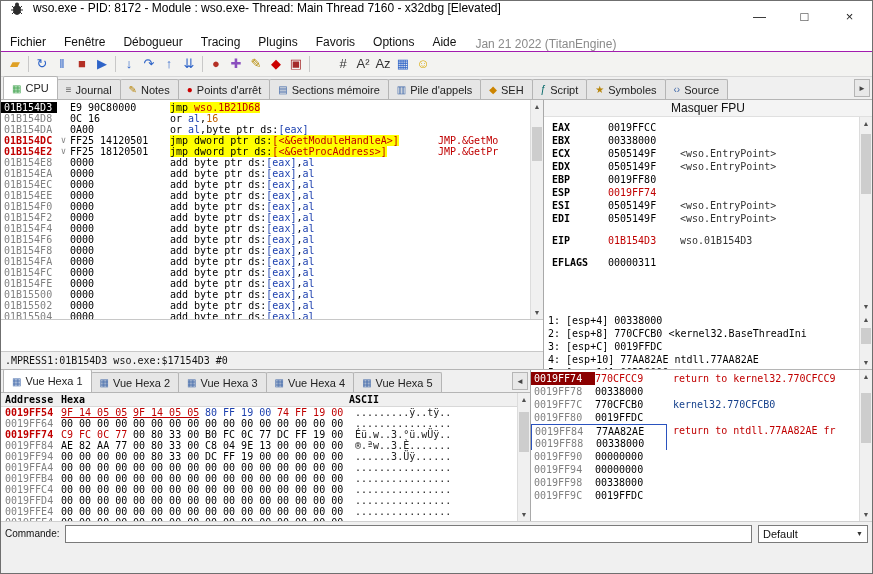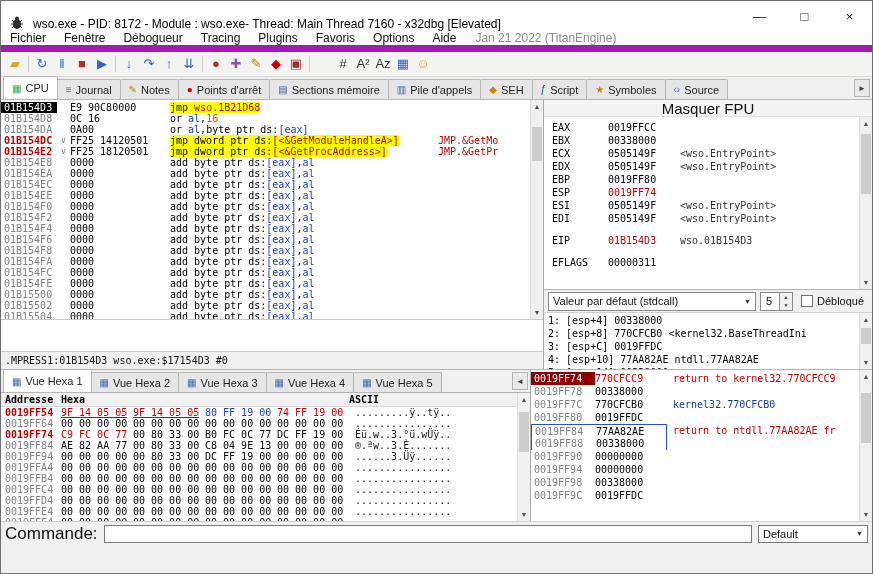--- a/index.html
+++ b/index.html
@@ -1,25 +1,25 @@
 <!DOCTYPE html>
 <html><head>
 <meta charset="utf-8">
 <style>
 *{box-sizing:border-box;margin:0;padding:0}
 body{margin:0;background:#9a9a9a;font-family:"Liberation Sans",sans-serif}
 .window{position:relative;width:873px;height:574px;background:#f0f0f0;border:1px solid #6f6f6f;display:flex;flex-direction:column;overflow:hidden}
 
-.titlebar{height:30px;background:#fff;display:flex;align-items:flex-end;padding-left:8px;flex:none}
+.titlebar{height:30px;background:#fff;display:flex;align-items:flex-start;padding-left:8px;flex:none}
 .app-icon{width:16px;height:16px;margin-right:8px;flex:none}
 .title-text{font-size:12px;color:#000;flex:1;white-space:nowrap;overflow:hidden}
 .win-controls{display:flex;height:100%}
 .wc{width:45px;display:flex;align-items:center;justify-content:center;font-size:13px;color:#222;cursor:default}
 
-.menubar{height:21px;background:#fff;display:flex;align-items:center;font-size:12px;flex:none;border-bottom:7px solid #a21caf}
+.menubar{height:21px;background:#fff;display:flex;align-items:flex-end;font-size:12px;flex:none;border-bottom:1px solid #a21caf}
 #menubar-items{display:flex}
 .menu-item{padding:2px 9px;color:#111}
 .build-info{color:#8a8a8a;margin-left:10px;font-size:12px}
 
 .toolbar{height:25px;background:#f3f3f1;display:flex;align-items:center;padding-left:4px;flex:none;border-bottom:1px solid #d8d8d8}
 .tb-icon{width:20px;height:20px;display:flex;align-items:center;justify-content:center;font-size:13px;line-height:20px}
 .tb-sep{width:1px;height:16px;background:#c8c8c8;margin:0 3px}
 
 .tabbar,.dumptabs{height:23px;display:flex;align-items:flex-end;background:#f0f0f0;flex:none;border-bottom:1px solid #b5b5b5;padding-left:2px}
 #tabs-items,#dumptabs-items{display:flex;align-items:flex-end}
@@ -41,26 +41,26 @@
 .d-text{flex:1;overflow:hidden}
 .hl{background:#ffff00}
 .c-red{color:#c00000}
 .c-blue{color:#1b3fae}
 .c-num{color:#c06000}
 .d-comment{width:92px;flex:none;color:#c00000;overflow:hidden}
 .info-box{height:32px;background:#fff;border-top:1px solid #c8c8c8;flex:none}
 .info-line{height:18px;background:#f0f0f0;border-top:1px solid #c8c8c8;font-family:"DejaVu Sans Mono",monospace;font-size:10px;display:flex;align-items:center;padding-left:4px;flex:none;color:#111}
 
 .right-pane{flex:1;display:flex;flex-direction:column;background:#fff;min-width:0}
-.fpu-btn{height:17px;background:#f4f4f4;border-bottom:1px solid #e0e0e0;font-size:15px;display:flex;align-items:center;justify-content:center;flex:none;color:#111}
+.fpu-btn{height:17px;background:#f4f4f4;border-bottom:1px solid #e0e0e0;font-size:12px;display:flex;align-items:center;justify-content:center;flex:none;color:#111}
 .registers-wrap{flex:1;display:flex;overflow:hidden}
 .registers{flex:1;font-family:"DejaVu Sans Mono",monospace;font-size:10px;padding:4px 0 0 8px;overflow:hidden}
 .rrow{display:flex;height:13px;line-height:13px;white-space:pre}
 .rrow.spacer{height:9px}
-.r-name{width:56px;font-weight:normal;color:#000}
+.r-name{width:56px;font-weight:bold;color:#000}
 .r-val{width:72px;color:#000}
 .r-val.red{color:#c00000}
 .r-note{color:#333}
 .args-header{height:24px;background:#f0f0f0;border-top:1px solid #b5b5b5;border-bottom:1px solid #d0d0d0;display:flex;align-items:center;gap:4px;padding:0 4px;flex:none}
 .dd{height:19px;background:#fff;border:1px solid #8a8a8a;display:flex;align-items:center;font-size:11px;padding:0 4px;width:208px;justify-content:space-between;color:#111}
 .dd-arrow{font-size:7px;color:#333}
 .spin{display:flex;height:19px}
 .spin-val{width:20px;background:#fff;border:1px solid #8a8a8a;font-size:11px;display:flex;align-items:center;padding-left:5px}
 .spin-btns{display:flex;flex-direction:column;width:13px;border:1px solid #8a8a8a;border-left:none;background:#f0f0f0}
 .spin-b{flex:1;font-size:5px;display:flex;align-items:center;justify-content:center;color:#333}
@@ -100,21 +100,21 @@
 .sel-top .s-av{border-top:1px solid #2a52be}
 .sel-bot .s-av{border-bottom:1px solid #2a52be}
 .sel-top .s-av,.sel-mid .s-av,.sel-bot .s-av{border-left:1px solid #2a52be;border-right:1px solid #2a52be}
 
 .vscroll{width:13px;background:#f0f0f0;border-left:1px solid #dcdcdc;display:flex;flex-direction:column;flex:none}
 .vs-btn{height:13px;display:flex;align-items:center;justify-content:center;font-size:7px;color:#505050}
 .vs-track{flex:1;position:relative}
 .vs-thumb{position:absolute;left:1px;right:1px;top:3px;height:45px;background:#cdcdcd}
 
 .cmdbar{height:24px;display:flex;align-items:center;gap:6px;padding:0 4px;background:#f0f0f0;flex:none;border-top:1px solid #d0d0d0}
-.cmd-label{font-size:17px;color:#111}
+.cmd-label{font-size:10px;color:#111}
 .cmd-input{flex:1;height:18px;border:1px solid #7a7a7a;background:#fff;font-size:11px;padding:0 4px;font-family:"DejaVu Sans Mono",monospace}
 .cmd-dd{width:110px;height:18px;background:#fff;border:1px solid #7a7a7a;display:flex;align-items:center;justify-content:space-between;padding:0 4px;font-size:11px;color:#111}
 
 .statusbar{flex:1;display:flex;align-items:center;background:#f0f0f0;border-top:1px solid #c0c0c0;min-height:26px}
 .paused{width:84px;height:100%;background:#ffff00;color:#b00000;font-weight:bold;font-size:12px;display:flex;align-items:center;justify-content:center;flex:none;border-right:1px solid #d8cc50}
 .status-msg{font-size:11px;font-weight:bold;padding-left:8px;flex:1;white-space:nowrap;overflow:hidden;color:#000}
 .status-right{font-size:11px;border-left:1px solid #b5b5b5;height:100%;display:flex;align-items:center;padding:0 10px;flex:none;color:#000}
 </style>
 </head>
 <body>
@@ -279,35 +279,20 @@
             <div class="rrow"><span class="r-name">EFLAGS</span><span class="r-val">00000311</span><span class="r-note"></span></div>
           </div>
         <div class="vscroll">
           <span class="vs-btn">▲</span>
           <div class="vs-track">
               <div class="vs-thumb" style="top:4px;height:60px"></div>
             </div>
           <span class="vs-btn">▼</span>
         </div>
       </div>
-      <div class="args-header">
-        <span class="dd">
-          <span>Valeur par défaut (stdcall)</span>
-          <span class="dd-arrow">▼</span>
-        </span>
-        <span class="spin">
-          <span class="spin-val">5</span>
-          <span class="spin-btns">
-            <span class="spin-b">▲</span>
-            <span class="spin-b">▼</span>
-          </span>
-        </span>
-        <span class="cbx"></span>
-        <span class="cbx-label">Débloqué</span>
-      </div>
       <div class="args-wrap">
         <div class="args" id="args">
             <div class="arow">1: [esp+4] 00338000</div>
             <div class="arow">2: [esp+8] 770CFCB0 &lt;kernel32.BaseThreadIni</div>
             <div class="arow">3: [esp+C] 0019FFDC</div>
             <div class="arow">4: [esp+10] 77AA82AE ntdll.77AA82AE</div>
             <div class="arow">5: [esp+14] 00338000</div>
           </div>
         <div class="vscroll">
           <span class="vs-btn">▲</span>

